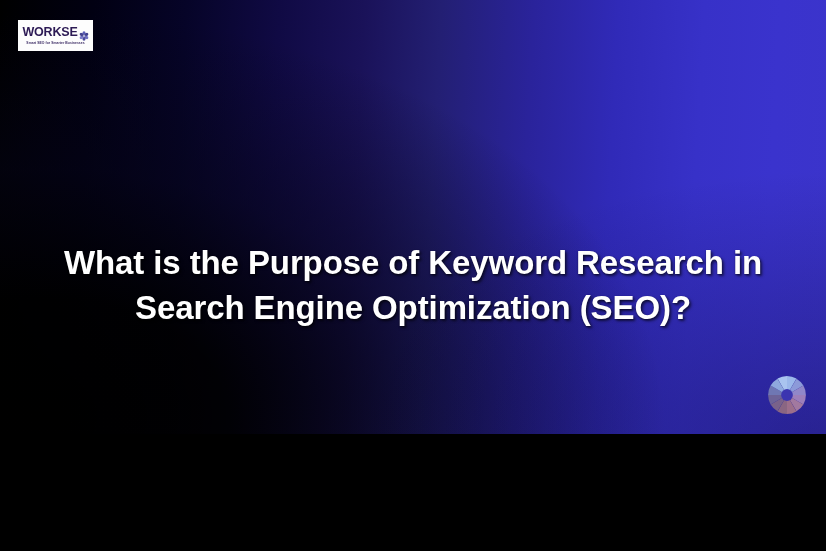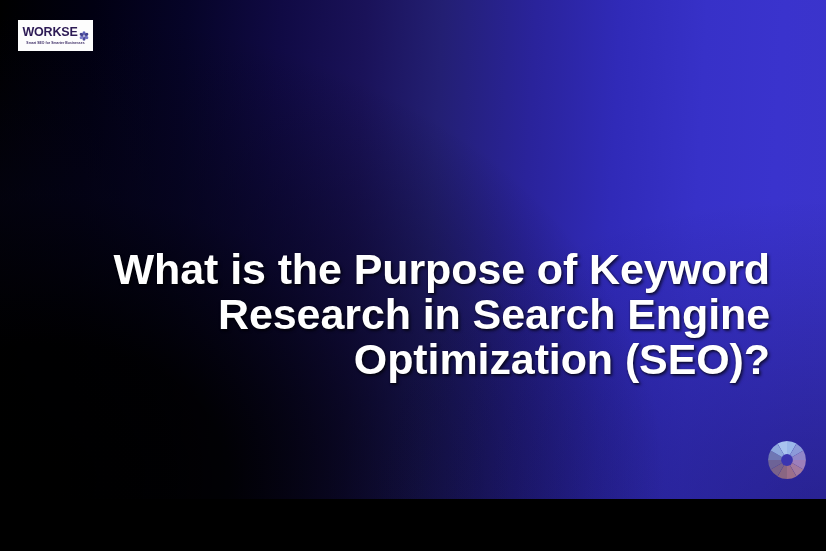--- a/index.html
+++ b/index.html
@@ -7,21 +7,21 @@
     padding: 0;
     background: #000;
   }
   body {
     font-family: "Liberation Sans", sans-serif;
   }
 
   #slide {
     position: relative;
     width: 826px;
-    height: 499px;
+    height: 434px;
     overflow: hidden;
     background:
       radial-gradient(120% 150% at 6% 96%, #000000 0%, rgba(0,0,0,0.92) 18%, rgba(5,4,22,0.55) 38%, rgba(0,0,0,0) 62%),
       linear-gradient(93deg,
         #000000 0%,
         #010012 11%,
         #060428 22%,
         #100a44 33%,
         #1a1259 43%,
         #231f73 52%,
@@ -87,25 +87,25 @@
     transform: scale(1);
     font-family: "Liberation Sans", sans-serif;
   }
 
   
   .headline {
     position: absolute;
     left: 0;
     right: 0;
     top: 218px;
-    text-align: right;
+    text-align: center;
     padding: 0 56px;
     box-sizing: border-box;
     color: #ffffff;
-    font-size: 43px;
+    font-size: 33px;
     font-weight: 700;
     line-height: 45px;
     letter-spacing: -0.1px;
     text-shadow: 2px 2px 3px rgba(0,0,0,0.55), 0 1px 2px rgba(0,0,0,0.45);
     font-family: "Liberation Sans", sans-serif;
   }
 
   
   .wheel-badge {
     position: absolute;

